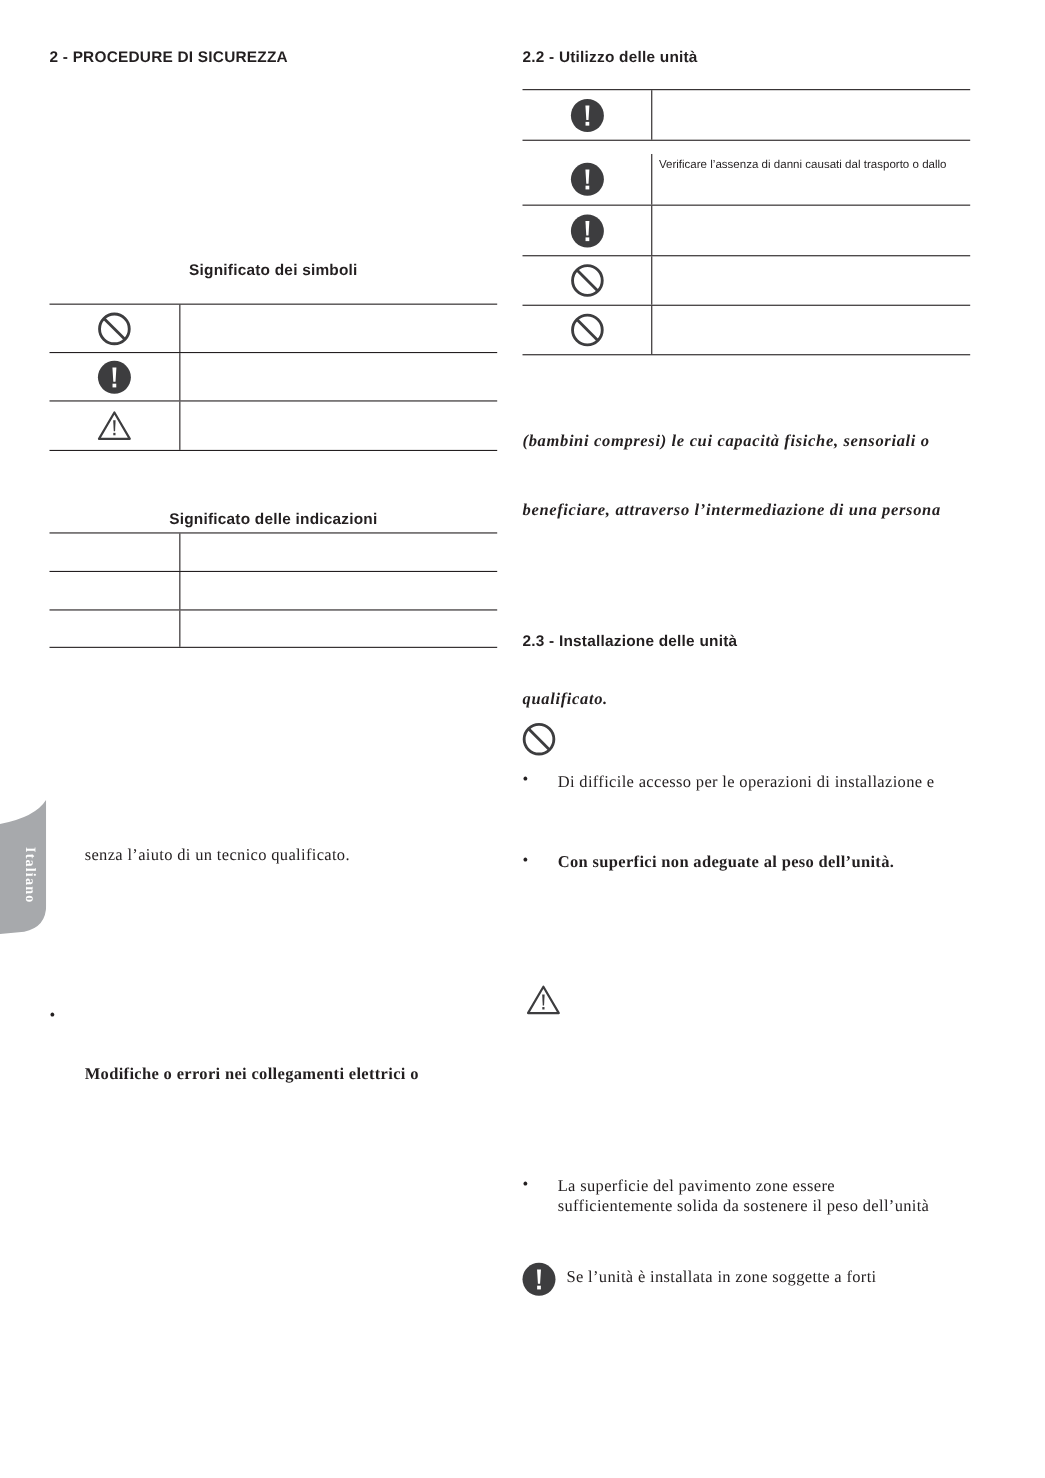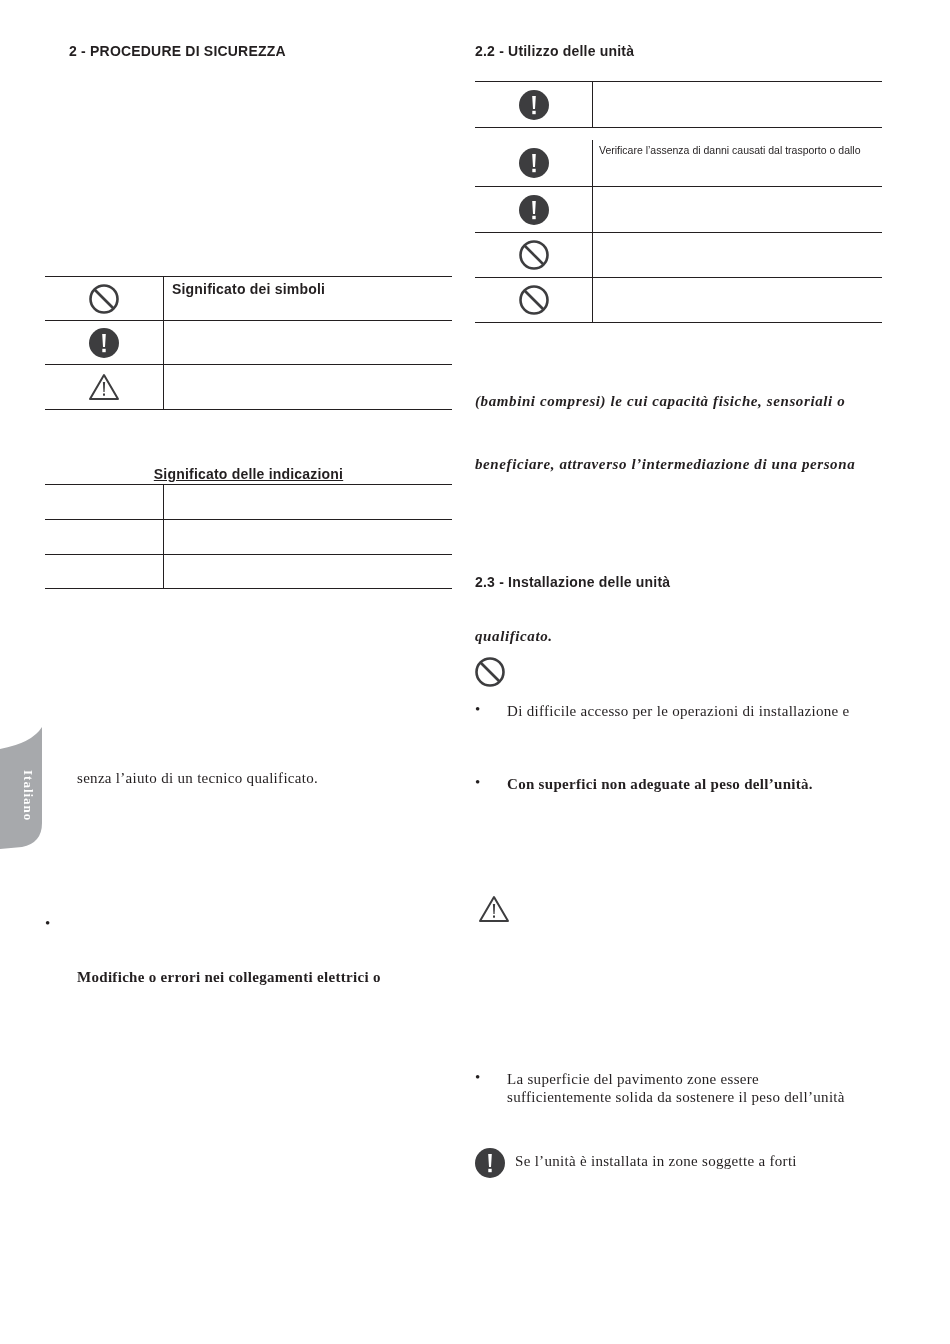--- a/index.html
+++ b/index.html
@@ -1,21 +1,21 @@
 <!DOCTYPE html>
 <html><head>
   <meta charset="utf-8">
   <style>
     html, body { margin: 0; padding: 0; background: #ffffff; }
     body { width: 950px; height: 1344px; position: relative; overflow: hidden; color: #231f20; }
     .abs { position: absolute; }
     .sans { font-family: "Liberation Sans", "DejaVu Sans", sans-serif; }
-    .h-main { font-weight: bold; font-size: 14px; letter-spacing: 0.2px; margin-left: 24px; }
+    .h-main { font-weight: bold; font-size: 14px; letter-spacing: 0.2px; }
     .h-sub { font-weight: bold; font-size: 14px; letter-spacing: 0.2px; }
-    .h-center { font-weight: bold; font-size: 14px; text-align: center; letter-spacing: 0.2px; margin-top: 44px; }
+    .h-center { font-weight: bold; font-size: 14px; text-align: center; letter-spacing: 0.2px; }
     .tbl { position: absolute; border-top: 1px solid #231f20; }
     .row { position: relative; border-bottom: 1px solid #231f20; display: flex; }
     .row .ic { border-right: 1px solid #231f20; display: flex; align-items: center; justify-content: center; box-sizing: border-box; }
     .row .tx { flex: 1; font-family: "Liberation Sans", sans-serif; font-size: 10.5px; padding: 6px 6px; box-sizing: border-box; color: #231f20; }
     .it { font-family: "Liberation Serif", serif; font-style: italic; font-weight: bold; font-size: 15px; letter-spacing: 0.6px; }
     .body-text { font-family: "Liberation Serif", serif; font-size: 15px; letter-spacing: 0.3px; line-height: 18px; }
     .bullet { position: absolute; font-family: "Liberation Serif", serif; font-size: 15px; }
     svg { display: block; }
     .lang-tab { position: absolute; left: 0; top: 727px; width: 42px; height: 122px; }
     .lang-label { position: absolute; left: 8px; top: 766px; width: 28px; height: 60px; writing-mode: vertical-rl; font-family: "Liberation Serif", serif; font-weight: bold; font-size: 13px; color: #ffffff; letter-spacing: 1px; text-align: center; }
@@ -52,21 +52,21 @@
       <svg width="32" height="28" viewBox="0 0 32 28">
           <path d="M16 2 L30 26 L2 26 Z" fill="none" stroke="#3d3d3f" stroke-width="2" stroke-linejoin="round"></path>
           <path d="M14.9 9 h2.2 l-0.5 10 h-1.2 z" fill="#3d3d3f"></path>
           <rect x="15" y="20.5" width="2" height="2.2" fill="#3d3d3f"></rect>
         </svg>
     </div>
     <div class="tx"></div>
   </div>
 </div>
 
-<div class="abs sans h-center" style="left:45px; top:422px; width:407px;text-decoration:underline;">Significato delle indicazioni</div>
+<div class="abs sans h-center" style="left:45px; top:463px; width:407px;">Significato delle indicazioni</div>
 
 <div class="tbl" style="left:45px; top:484px; width:407px;">
   <div class="row" style="height:34px;">
     <div class="ic" style="width:119px;"></div>
     <div class="tx"></div>
   </div>
   <div class="row" style="height:34px;">
     <div class="ic" style="width:119px;"></div>
     <div class="tx"></div>
   </div>

